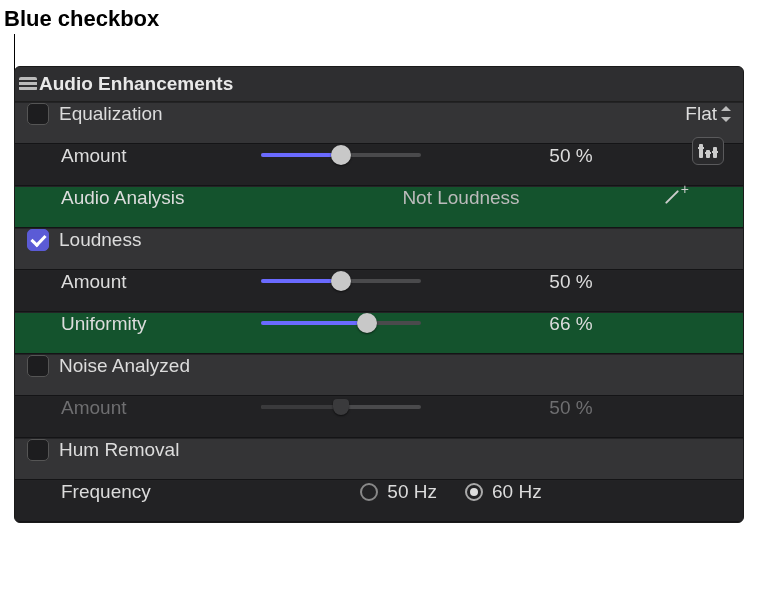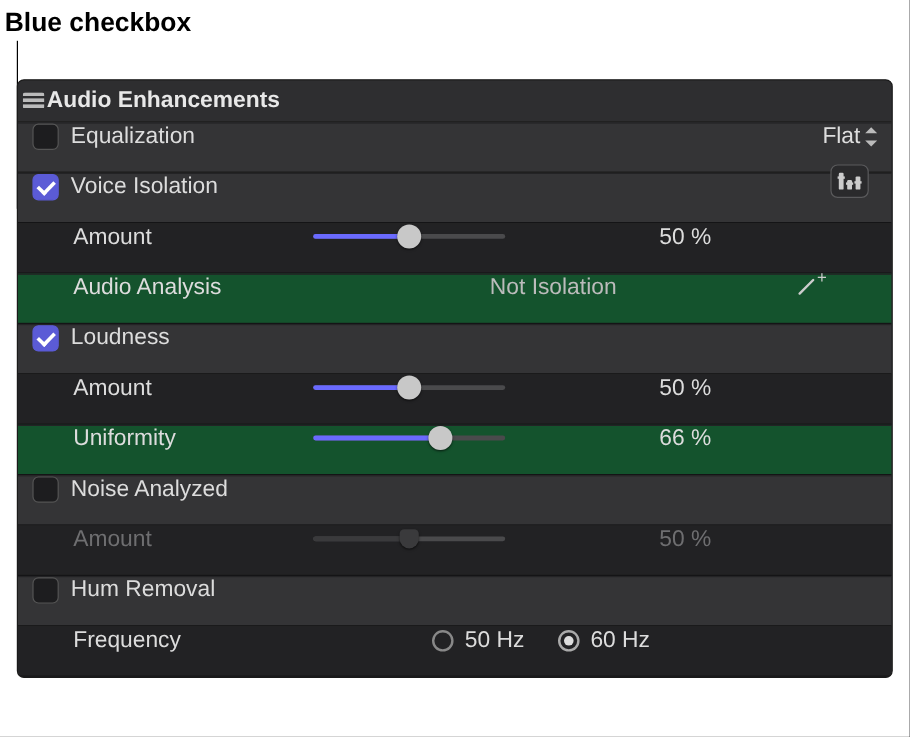--- a/index.html
+++ b/index.html
@@ -216,39 +216,35 @@
       <div class="eq-btn">
         <div class="eq-glyph">
             <span></span>
             <span></span>
             <span></span>
           </div>
       </div>
     </div>
   </div>
 
-  <div class="row group">
-    <div class="cb checked"></div>
-    <span class="label">Voice Isolation</span>
-  </div>
   <div class="row subrow">
     <span class="sublabel">Amount</span>
     <div class="slider-zone">
       <div class="slider">
         <div class="track"></div>
         <div class="fill" style="width:50%"></div>
         <div class="thumb" style="left:50%"></div>
       </div>
     </div>
     <span class="value">50 %</span>
     <div class="spacer-right"></div>
   </div>
   <div class="row subrow-alt">
     <span class="sublabel">Audio Analysis</span>
-    <span class="analysis-status">Not Isolation</span>
+    <span class="analysis-status">Not Loudness</span>
     <div class="wand"></div>
   </div>
 
   <div class="row group">
     <div class="cb checked"></div>
     <span class="label">Loudness</span>
   </div>
   <div class="row subrow">
     <span class="sublabel">Amount</span>
     <div class="slider-zone">

